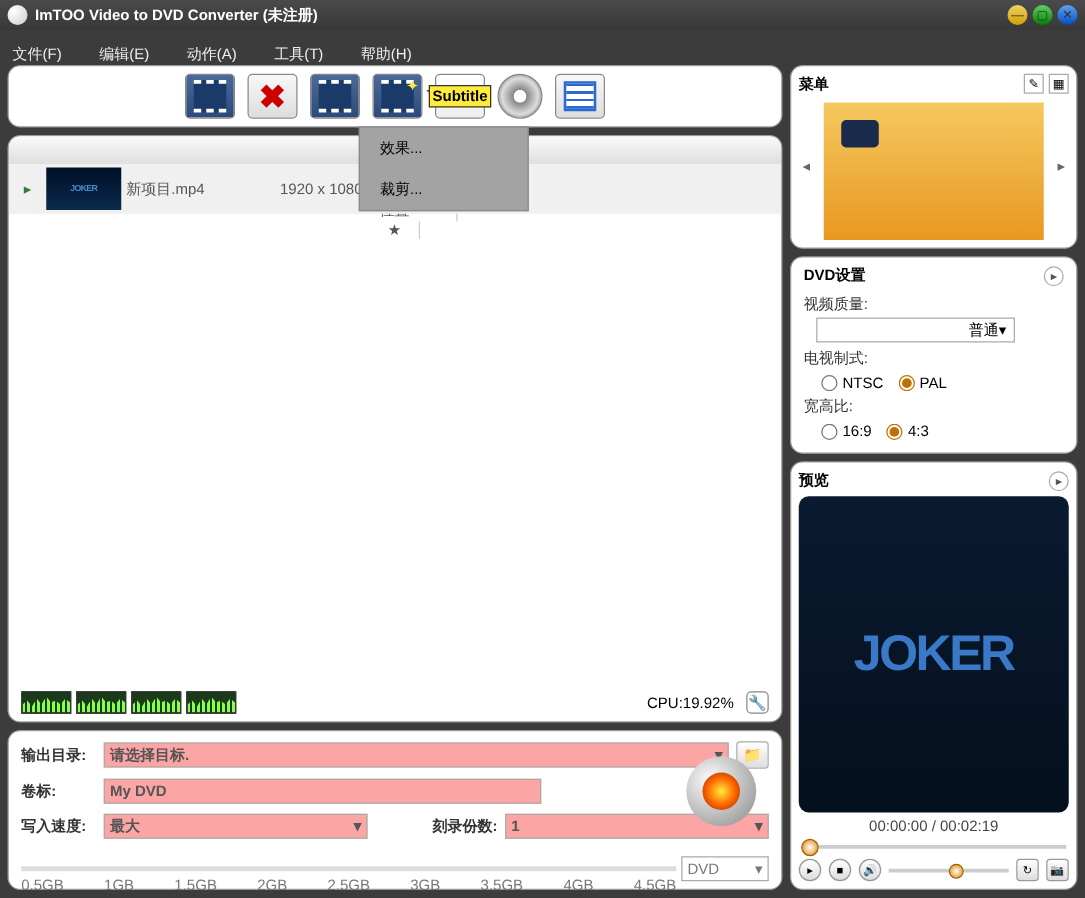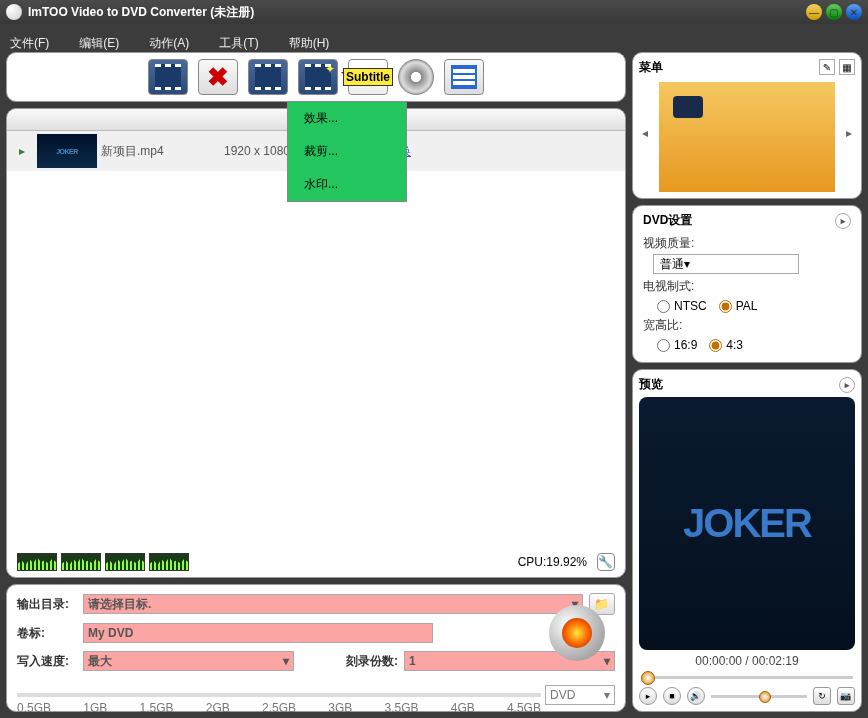--- a/index.html
+++ b/index.html
@@ -22,21 +22,21 @@
 .tbtn.film { background: linear-gradient(#4a6a9a,#2a4a7a); }
 .tbtn.film::before { content:""; width:70%; height:60%; background:#1a3a6a; border-top:3px dashed #fff; border-bottom:3px dashed #fff; }
 .tbtn.cross { color:#c00; font-size:26px; font-weight:bold; }
 .tbtn.sub { background: linear-gradient(#fff,#eee); font-size:8px; font-weight:bold; color:#000; }
 .tbtn.sub span { background:#ffeb3b; padding:1px 2px; border:1px solid #333; }
 .tbtn.disc { width:36px; border-radius:50%; background: radial-gradient(circle,#fff 20%,#888 22%,#ddd 60%,#333 100%); }
 .tbtn.list::before { content:""; width:60%; height:60%; border:2px solid #2a6ad0; background: repeating-linear-gradient(#2a6ad0 0 2px,#fff 2px 6px); }
 .tbtn.eff { background: linear-gradient(#4a6a9a,#2a4a7a); }
 .tbtn.eff::after { content:"✦"; color:#ffeb3b; position:absolute; right:2px; top:2px; font-size:12px; }
 .tbtn.eff .dd { position:absolute; right:-14px; top:12px; width:0; height:0; border:5px solid transparent; border-top-color:#333; }
-.effmenu { position:absolute; top:48px; left:280px; width:120px; background:#22c55e; border:1px solid #888; z-index:10; }
+.effmenu { position:absolute; top:48px; left:280px; width:136px; background:#a3a3a3; border:1px solid #888; z-index:10; }
 .effmenu div { padding:8px 16px; cursor:pointer; }
 .listpanel { flex:1; display:flex; flex-direction:column; overflow:hidden; }
 .listhead { display:flex; background:linear-gradient(#fafafa,#e0e0e0); border-bottom:1px solid #bbb; height:22px; align-items:center; color:#555; border-radius:10px 10px 0 0;flex-direction:column; }
 .listhead div { text-align:center; border-right:1px solid #ccc; }
 .col-play{width:30px;} .col-thumb{width:60px;} .col-title{width:110px;} .col-res{width:100px;} .col-dur{width:80px;} .col-pos{width:100px;} .col-star{width:40px;}
 .row { display:flex; align-items:center; height:40px; background:#f0f0f0; }
 .row .play { width:30px; text-align:center; color:#3a7a3a; cursor:pointer; }
 .row .thumb { width:60px; height:34px; background:linear-gradient(#001028,#0a2a4a); display:flex; align-items:center; justify-content:center; color:#4a8aca; font-size:7px; font-weight:bold; letter-spacing:-0.5px; }
 .row .title { width:110px; padding-left:4px; color:#555; }
 .row .res { width:100px; text-align:center; color:#555; }
@@ -65,21 +65,21 @@
 .smicon { width:16px; height:16px; margin-left:4px; cursor:pointer; border:1px solid #aaa; display:flex; align-items:center; justify-content:center; font-size:10px; }
 .menupanel .preview { height:110px; background:linear-gradient(#f5c860,#e89820); position:relative; display:flex; align-items:center; justify-content:center; margin:0 20px; }
 .menupanel .preview .tv { width:30px; height:22px; background:#1a2a4a; border-radius:4px; position:absolute; left:14px; top:14px; }
 .menupanel .nav { width:12px; color:#666; cursor:pointer; text-align:center; position:absolute; top:50%; }
 .menupanel .navL{left:6px;} .menupanel .navR{right:6px;}
 .dvdpanel { padding:6px 10px; }
 .dvdpanel .h { display:flex; align-items:center; font-weight:bold; margin-bottom:6px;gap:20px; }
 .dvdpanel .h span:first-child { flex:1; }
 .arrow { width:16px; height:16px; border:1px solid #aaa; border-radius:50%; display:flex; align-items:center; justify-content:center; font-size:9px; color:#555; cursor:pointer; }
 .dvdpanel .lbl { margin:4px 0 2px; color:#333; }
-.dvdpanel .sel { height:20px; border:1px solid #aaa; display:flex; align-items:center; padding:0 6px; justify-content:flex-start; cursor:pointer; width:146px; margin-left:10px; }
+.dvdpanel .sel { height:20px; border:1px solid #aaa; display:flex; align-items:center; padding:0 6px; justify-content:flex-end; cursor:pointer; width:159px; margin-left:10px; }
 .dvdpanel .radios { display:flex; gap:12px; margin:4px 0 4px 14px; align-items:flex-end; }
 .dvdpanel .radios label { display:flex; align-items:center; gap:4px; cursor:pointer; }
 .dvdpanel input[type=radio] { accent-color:#c07000; }
 .prevpanel { flex:1; padding:6px; display:flex; flex-direction:column; position:relative; }
 .prevpanel .h { display:flex; align-items:center; font-weight:bold; margin-bottom:4px; }
 .prevpanel .h span:first-child { flex:1; }
 .prevpanel .video { flex:1; background:linear-gradient(#0a1a30,#04101e); border-radius:8px; display:flex; align-items:center; justify-content:center; color:#3a78c8; font-size:40px; font-weight:900; letter-spacing:-2px; font-family:Impact,Arial; }
 .prevpanel .time { text-align:center; margin:4px 0; color:#444; }
 .prevpanel .seek { height:3px; background:#ccc; position:relative; margin:4px 2px; }
 .prevpanel .seek::before { content:""; position:absolute; left:0; top:-5px; width:12px; height:12px; border-radius:50%; background:radial-gradient(#fff,#e08000); border:1px solid #a06000; }
@@ -118,21 +118,20 @@
           <span class="dd"></span>
         </div>
       <div class="tbtn sub">
           <span>Subtitle</span>
         </div>
       <div class="tbtn disc"></div>
       <div class="tbtn list"></div>
       <div class="effmenu">
         <div>效果...</div>
         <div>裁剪...</div>
-        <div>水印...</div>
       </div>
     </div>
 
     <div class="panel listpanel">
       <div class="listhead">
         <div class="col-play"></div>
           <div class="col-thumb"></div>
         <div class="col-title">标题</div>
         <div class="col-res">分辨率</div>
         <div class="col-dur">长</div>

